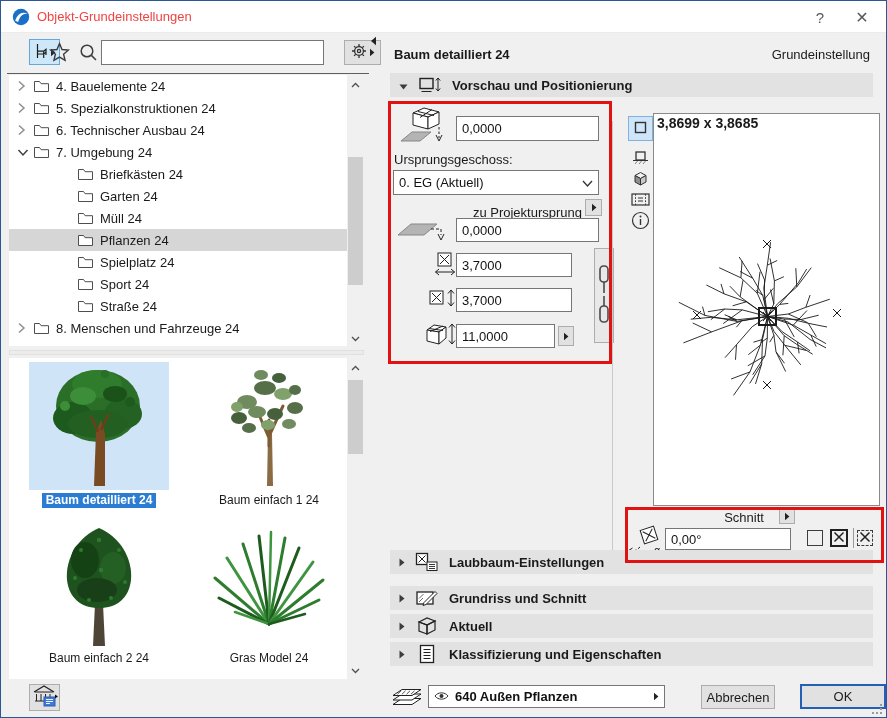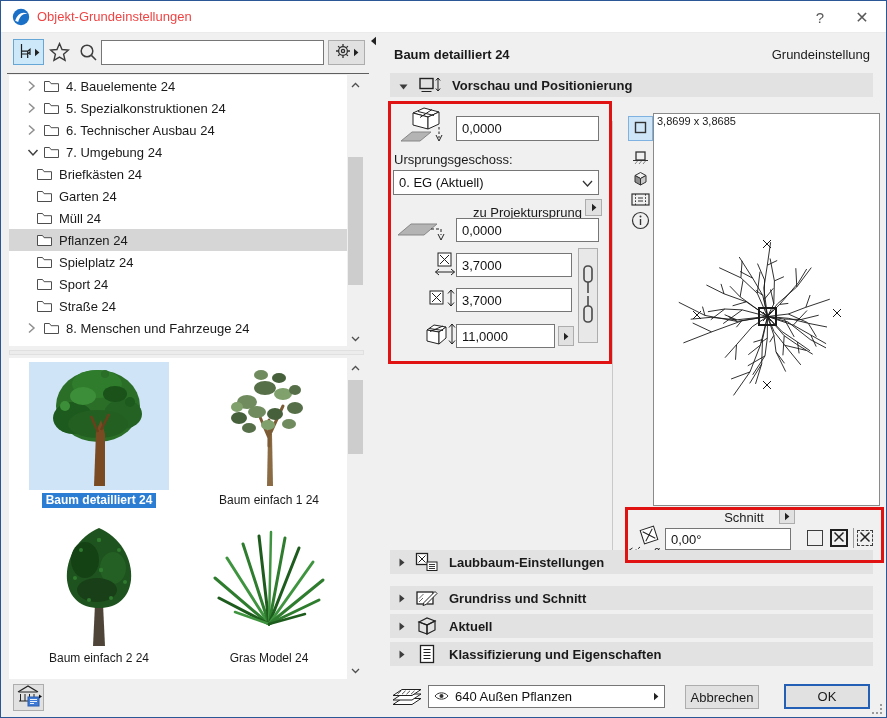--- a/index.html
+++ b/index.html
@@ -2,29 +2,29 @@
 <html><head>
 <meta charset="utf-8">
 <style>
   html,body{margin:0;padding:0;background:#d8d8d8;}
   .win{position:relative;width:887px;height:718px;box-sizing:border-box;border:1px solid #2b5797;
        background:#f0f0f0;font-family:"Liberation Sans",sans-serif;font-size:13px;color:#1a1a1a;overflow:hidden;}
   .abs{position:absolute;}
   .titlebar{position:absolute;left:0;top:0;right:0;height:31px;background:#fff;border-bottom:1px solid #ebebeb;}
   .title-text{position:absolute;left:36px;top:8px;font-size:13px;color:#ef4444;}
   .tb-btn{position:absolute;top:6px;width:22px;height:20px;display:flex;align-items:center;justify-content:center;color:#5a5a5a;font-size:15px;cursor:default;}
-  .btn{background:#e1e1e1;border:1px solid #adadad;box-sizing:border-box;display:flex;align-items:center;justify-content:center;gap:2px;}
+  .btn{background:#e1e1e1;border:1px solid #adadad;box-sizing:border-box;display:flex;align-items:center;justify-content:center;gap:2px;margin-left:16px;}
   .btn.sel{background:#cde8f9;border-color:#66a7d8;}
   .inp{border:1px solid #767676;background:#fff;box-sizing:border-box;font-family:"Liberation Sans",sans-serif;font-size:13px;padding:0 5px;color:#111;}
   .tree{position:absolute;left:8px;top:74px;width:338px;height:271px;background:#fff;overflow:hidden;}
-  .trow{display:flex;align-items:center;height:22px;padding-left:18px;box-sizing:border-box;white-space:nowrap;}
+  .trow{display:flex;align-items:center;height:22px;padding-left:8px;box-sizing:border-box;white-space:nowrap;}
   .trow .exp{width:16px;display:flex;align-items:center;}
   .trow .fold{width:23px;display:flex;align-items:center;}
   .trow .tlabel{font-size:13px;}
-  .trow.lvl1{padding-left:27px;}
+  .trow.lvl1{padding-left:68px;}
   .trow.selrow{background:#d6d6d6;}
   .sbar{position:absolute;width:17px;background:#f0f0f0;}
   .sbar .arr{position:absolute;left:0;width:17px;height:15px;display:flex;align-items:center;justify-content:center;}
   .sbar .thumb{position:absolute;left:1px;width:15px;background:#cdcdcd;}
   .thumbpanel{position:absolute;left:8px;top:357px;width:338px;height:321px;background:#fff;}
   .cell{position:absolute;width:156px;text-align:center;}
   .cellimg{width:140px;height:128px;margin:0 auto;display:flex;align-items:flex-end;justify-content:center;}
   .celllab{margin-top:3px;font-size:12px;display:inline-block;padding:1px 4px;line-height:13px;}
   .celllab.sel{background:#2b7cd3;color:#fff;font-weight:bold;}
   .secbar{position:absolute;left:389px;width:483px;height:24px;background:#e2e2e2;display:flex;align-items:center;gap:9px;padding:0 9px;box-sizing:border-box;}
@@ -461,21 +461,21 @@
   </div>
   <div class="modebtn" style="top:208px;">
     <span><svg width="19" height="19" viewBox="0 0 19 19">
           <circle cx="9.5" cy="9.5" r="8" fill="none" stroke="#333" stroke-width="1.2"></circle>
           <circle cx="9.5" cy="5.5" r="1" fill="#333"></circle>
           <path d="M9.5 8v6" stroke="#333" stroke-width="1.4"></path>
         </svg></span>
   </div>
 
   <div class="abs" style="left:652px;top:112px;width:227px;height:393px;background:#fff;border:1px solid #8a8a8a;box-sizing:border-box;">
-    <span class="abs" style="left:3px;top:1px;font-size:11px;">3,8699 x 3,8685</span>
+    <span class="abs" style="left:3px;top:1px;font-size:14px;font-weight:bold;">3,8699 x 3,8685</span>
     <svg id="tree-plan-svg" width="225" height="391" viewBox="0 0 225 391" style="position:absolute;left:0;top:0;">
         <path d="M113.5 202.5L133.9 207.9L156.2 225.5L172.0 233.9M113.5 202.5L130.2 205.1M140.2 222.9L130.2 205.1L147.1 205.5L164.7 201.2M113.5 202.5L128.2 217.7L143.5 228.0M145.1 239.4L143.5 228.0L156.0 236.8M113.5 202.5L139.3 211.1M153.0 196.5L139.3 211.1L156.8 221.0M162.2 232.6L156.8 221.0L172.1 229.7M113.5 202.5L119.9 221.3M115.7 228.2L119.9 221.3L122.0 237.8M130.5 249.3L122.0 237.8L131.7 257.6M113.5 202.5L130.2 221.7M128.9 241.3L130.2 221.7L142.3 230.1L158.7 240.2M113.5 202.5L120.1 217.6L130.8 231.3M152.2 236.4L130.8 231.3L146.8 250.9M113.5 202.5L113.3 224.1M106.6 228.8L113.3 224.1L111.0 241.9M93.8 251.8L111.0 241.9L98.7 260.8M113.5 202.5L108.5 225.5M99.4 228.2L108.5 225.5L107.7 249.9M95.7 269.4L107.7 249.9L101.5 269.9M113.5 202.5L106.4 231.1M94.3 240.7L106.4 231.1L96.0 257.9M77.1 265.0L96.0 257.9L79.5 281.4M113.5 202.5L98.2 212.7L82.5 230.7M81.5 245.8L82.5 230.7L71.0 243.7M113.5 202.5L82.8 205.8M70.6 200.7L82.8 205.8L57.0 203.3L36.7 205.2M113.5 202.5L87.6 206.9M82.4 213.2L87.6 206.9L57.6 217.9M38.7 209.0L57.6 217.9L29.4 228.9M113.5 202.5L83.0 207.4M74.2 202.4L83.0 207.4L50.9 201.4M48.5 192.6L50.9 201.4L24.8 188.3M113.5 202.5L88.3 195.9M69.2 209.6L88.3 195.9L70.8 195.0M56.8 205.7L70.8 195.0L53.9 197.7M113.5 202.5L98.7 191.9L86.1 182.8M89.0 166.2L86.1 182.8L75.9 172.2M113.5 202.5L103.3 179.3M106.0 157.7L103.3 179.3L86.9 163.8M88.1 146.8L86.9 163.8L65.2 153.7M113.5 202.5L92.3 187.8M78.6 191.8L92.3 187.8L70.0 179.8M67.0 169.9L70.0 179.8L52.4 171.0M113.5 202.5L110.2 185.5M119.3 174.3L110.2 185.5L110.6 166.0L103.5 149.6M113.5 202.5L109.8 174.2L113.3 151.2M123.2 146.5L113.3 151.2L116.6 128.2M113.5 202.5L108.8 181.5M101.8 176.2L108.8 181.5L98.7 164.2M86.1 157.5L98.7 164.2L85.2 143.0M113.5 202.5L119.8 189.9M116.5 175.5L119.8 189.9L120.4 166.9M129.9 162.7L120.4 166.9L116.1 144.5M113.5 202.5L125.7 190.4M134.3 189.4L125.7 190.4L144.4 168.7L152.7 155.0M113.5 202.5L123.5 189.8L142.8 172.9M141.8 154.2L142.8 172.9L157.3 153.6M113.5 202.5L134.3 200.0M153.6 208.6L134.3 200.0L151.8 193.3M156.1 181.0L151.8 193.3L175.8 185.2M113.5 202.5L134.4 204.3L154.3 209.3M162.4 222.7L154.3 209.3L173.0 213.0" fill="none" stroke="#1a1a1a" stroke-width="0.9"></path>
       <g stroke="#1a1a1a" stroke-width="1" fill="none">
         <rect x="105" y="194" width="17" height="17" stroke-width="2"></rect>
         <path d="M109 198 117 207M117 198 109 207" stroke-width="1"></path>
         <path d="M109 126 117 134M117 126 109 134"></path>
         <path d="M109 267 117 275M117 267 109 275"></path>
         <path d="M39 197 47 205M47 197 39 205"></path>
         <path d="M179 195 187 203M187 195 179 203"></path>
       </g>
@@ -572,21 +572,21 @@
           <polygon points="2,13 11,7 30,7 21,13"></polygon>
           <polygon points="2,8.5 11,2.5 30,2.5 21,8.5"></polygon>
         </g>
         <path d="M6.5 7.2 10 3.8M11 7.2 14.5 3.8M15.5 7.2 19 3.8M20 7.2 23.5 3.8" stroke="#222" stroke-width=".8"></path>
       </svg></span>
   <div class="inp abs flexrow" style="left:427px;top:684px;width:237px;height:23px;display:flex;gap:6px;">
     <span><svg width="15" height="10" viewBox="0 0 15 10">
           <path d="M1 5C4 .8 11 .8 14 5 11 9.2 4 9.2 1 5Z" fill="none" stroke="#333"></path>
           <circle cx="7.5" cy="5" r="2" fill="#333"></circle>
         </svg></span>
-    <span style="flex:1;">640 Außen Pflanzen</span>
+    <span style="flex:1;font-weight:bold;">640 Außen Pflanzen</span>
     <span><svg width="6" height="9" viewBox="0 0 6 9">
           <path d="M1 .8 5.4 4.5 1 8.2Z" fill="#222"></path>
         </svg></span>
   </div>
   <div class="btn abs" style="left:684px;top:684px;width:74px;height:24px;">
     <span>Abbrechen</span>
   </div>
   <div class="btn abs" style="left:783px;top:683px;width:86px;height:25px;border:2px solid #2360b5;">
     <span>OK</span>
   </div>

